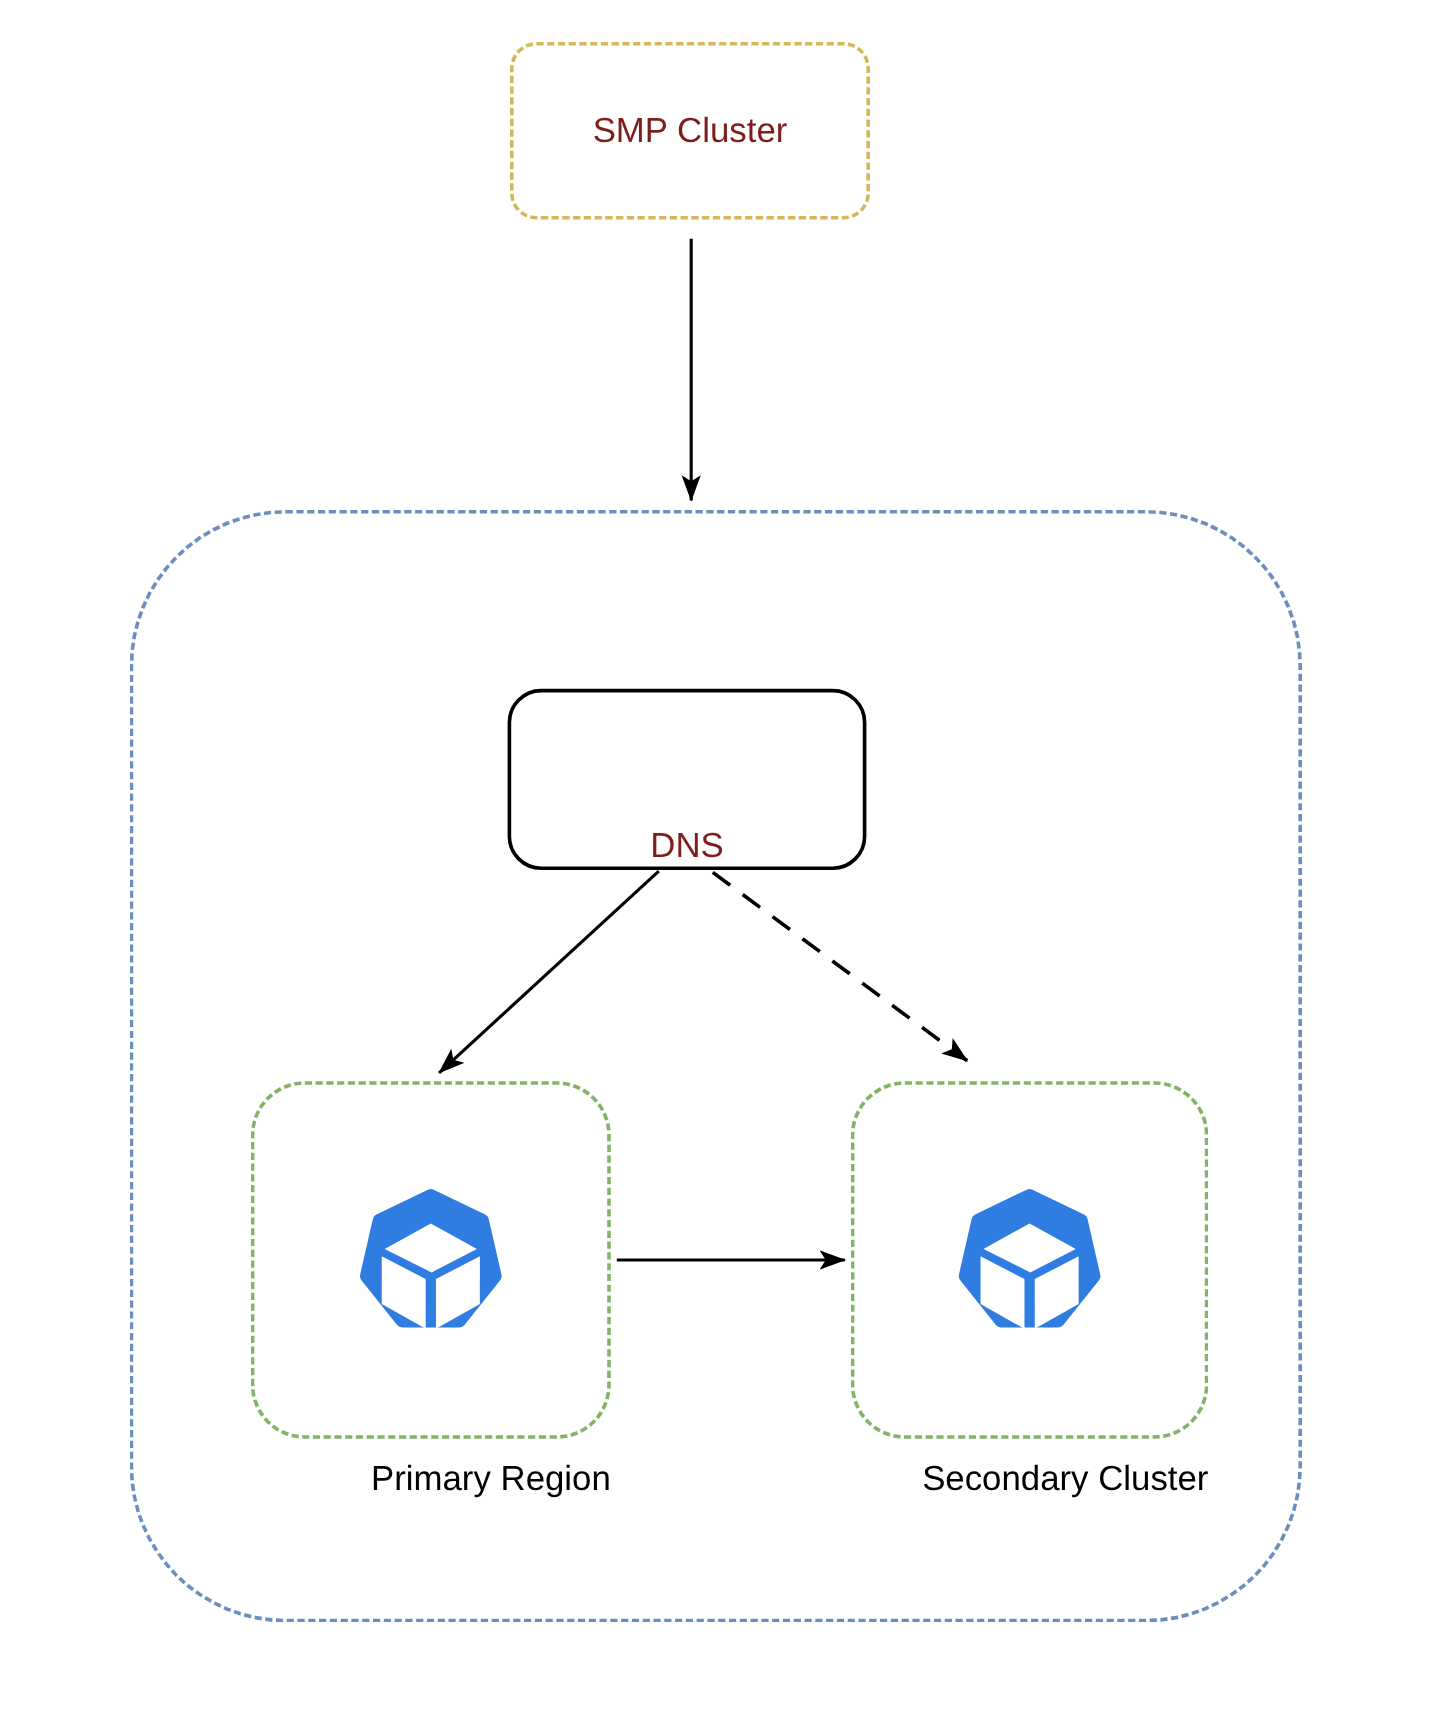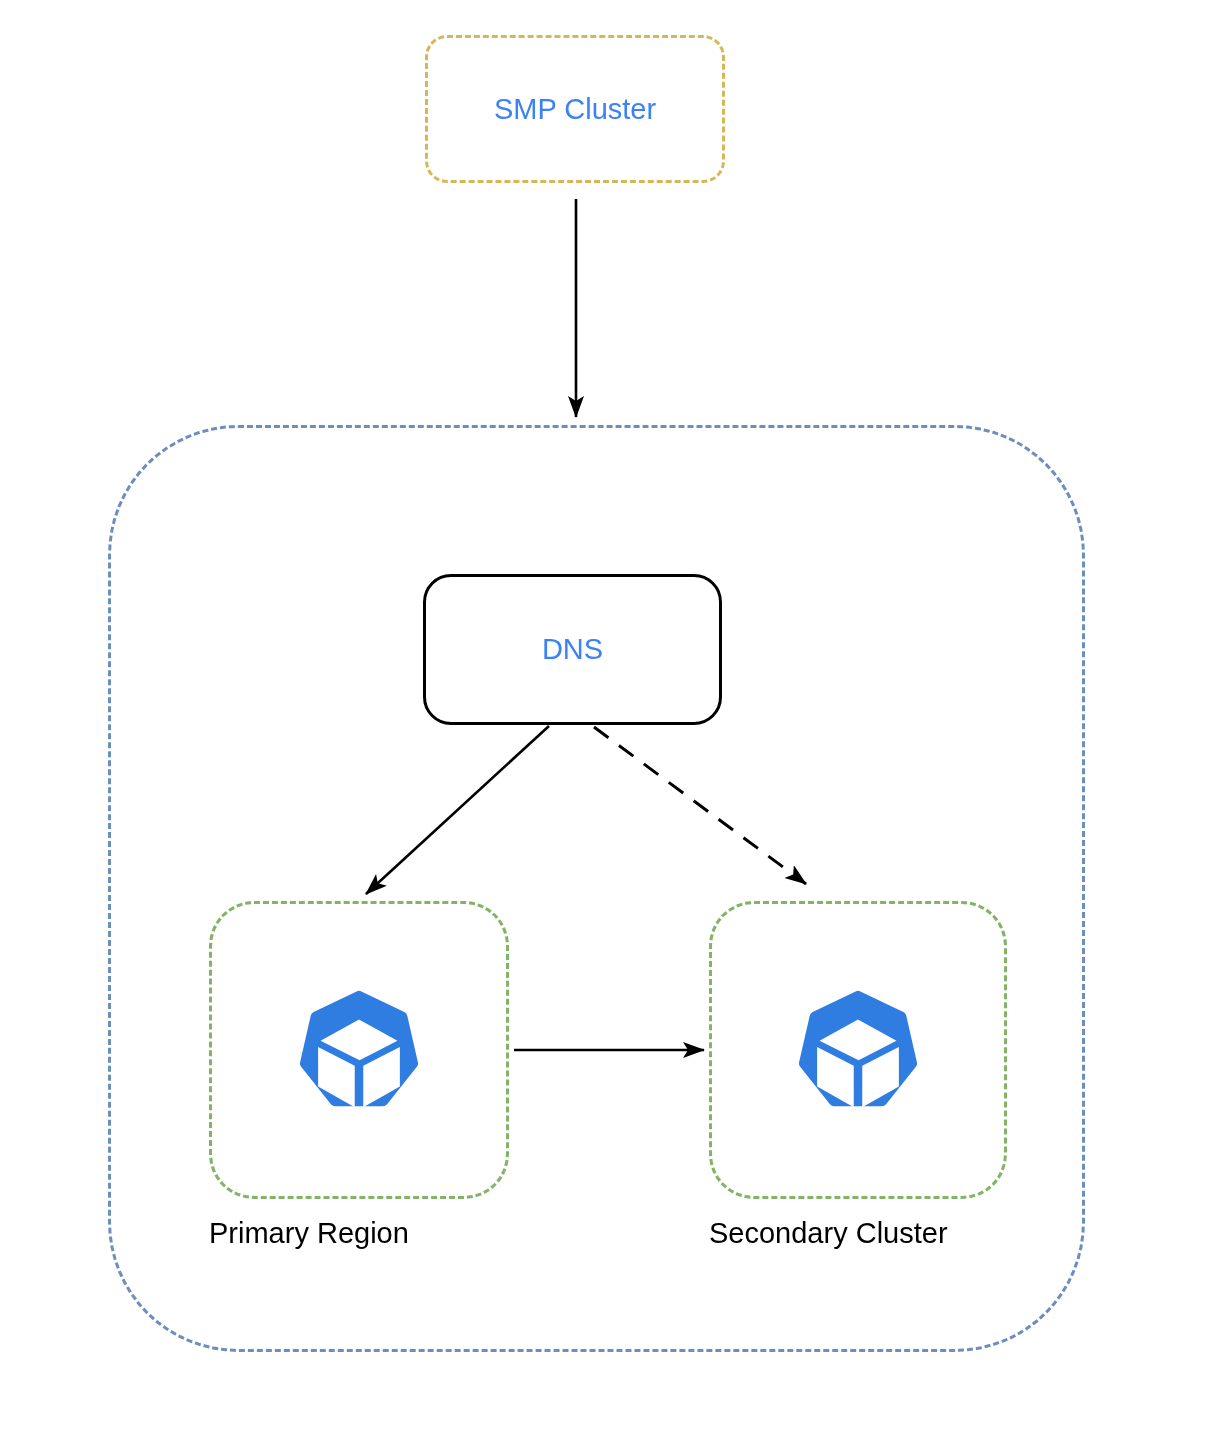--- a/index.html
+++ b/index.html
@@ -15,21 +15,21 @@
     background: #ffffff;
     overflow: hidden;
   }
   .node {
     position: absolute;
     box-sizing: border-box;
     display: flex;
     align-items: center;
     justify-content: center;
     font-size: 29px;
-    color: #3b82f6;
+    color: #7f1d1d;
     text-align: center;
   }
   .smp-box {
     left: 425px; top: 35px;
     width: 300px; height: 148px;
     border: 3px dashed #D6B656;
     border-radius: 22px;
     background: #ffffff;
   }
   .group-box {
@@ -40,38 +40,39 @@
     border: 3px dashed #6C8EBF;
     border-radius: 130px;
     background: transparent;
   }
   .dns-box {
     left: 423px; top: 574px;
     width: 299px; height: 151px;
     border: 3px solid #000000;
     border-radius: 28px;
     background: #ffffff;
+    align-items: flex-end;
   }
   .region-box {
     position: absolute;
     box-sizing: border-box;
     border: 3px dashed #82B366;
     border-radius: 45px;
     background: #ffffff00;
     display: flex;
     align-items: center;
     justify-content: center;
   }
   .region-primary   { left: 209px; top: 901px; width: 300px; height: 298px; }
   .region-secondary { left: 709px; top: 901px; width: 298px; height: 298px; }
   .region-label {
     position: absolute;
     font-size: 29px;
     color: #000000;
-    text-align: left;
+    text-align: right;
     line-height: 36px;
   }
   .label-primary   { left: 209px; top: 1215px; width: 300px; }
   .label-secondary { left: 709px; top: 1215px; width: 298px; }
   .cluster-icon { width: 122px; height: 122px; display: block; }
   .arrow-layer {
     position: absolute;
     left: 0; top: 0;
     width: 1210px; height: 1440px;
     pointer-events: none;

